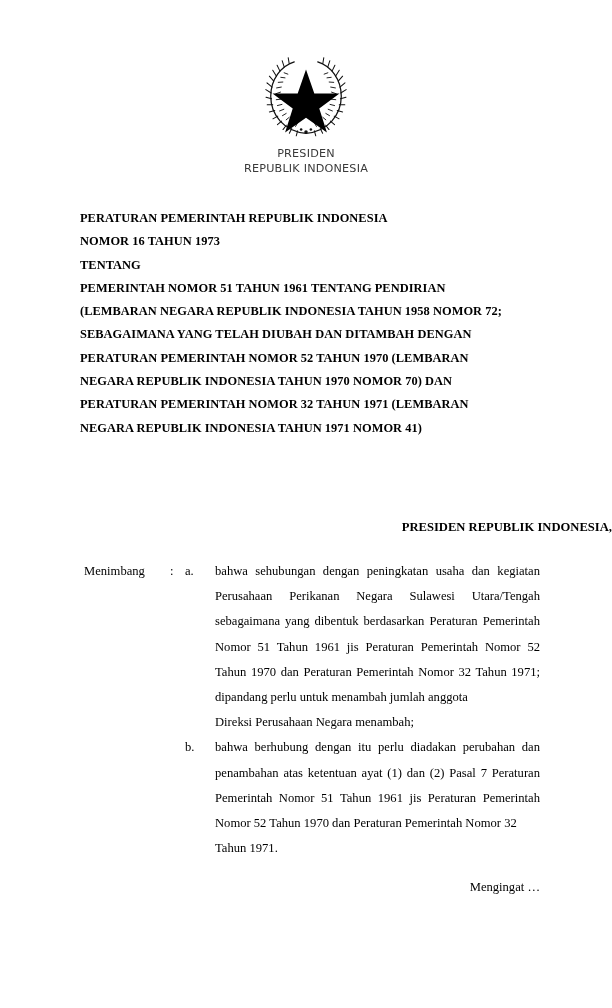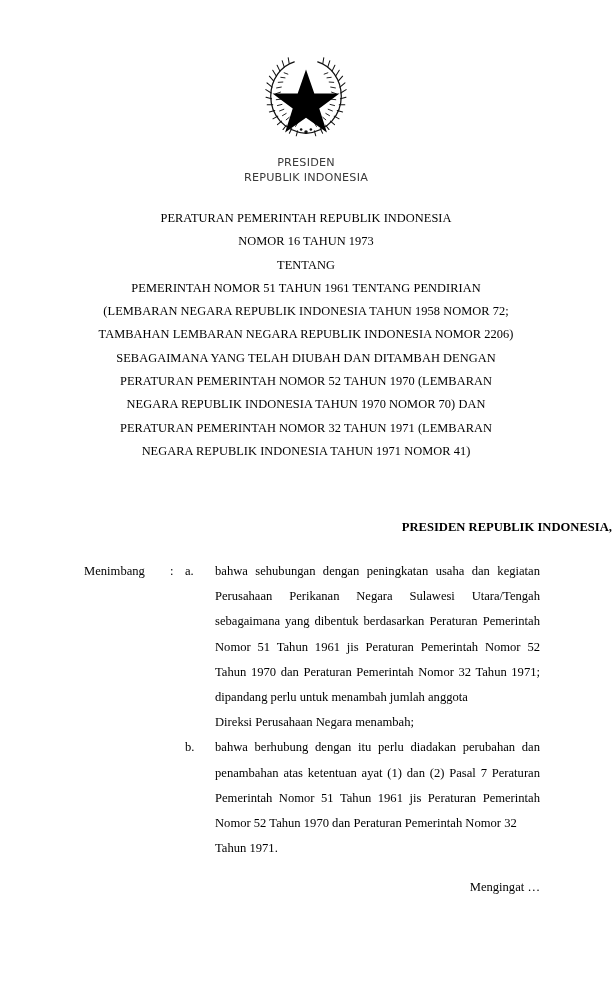--- a/index.html
+++ b/index.html
@@ -28,38 +28,37 @@
     width: 612px;
     text-align: center;
   }
   .emblem {
     width: 84px;
     height: 84px;
     display: block;
     margin: 0 auto;
   }
   .emblem-caption {
-    margin-top: 16px;
+    margin-top: 7px;
     font-family: "DejaVu Sans", "Liberation Sans", sans-serif;
     font-size: 11.2px;
     line-height: 14.5px;
     letter-spacing: 0.2px;
     color: #3a3a3a;
     font-weight: 400;
   }
   .emblem-caption div { white-space: nowrap; }
 
   
   .title-block {
     position: absolute;
     left: 80px;
     top: 207px;
     width: 452px;
-    text-align: center;
-    font-weight: normal;
+    font-weight: bold;
     font-size: 12.4px;
     line-height: 23.3px;
     letter-spacing: 0.05px;
   }
   .title-block .tline { white-space: nowrap; }
 
   
   .center-heading {
     position: absolute;
     left: 0;
@@ -209,21 +208,20 @@
       <div>REPUBLIK INDONESIA</div>
     </div>
   </div>
 
   <div class="title-block">
     <div class="tline">PERATURAN PEMERINTAH REPUBLIK INDONESIA</div>
     <div class="tline">NOMOR 16 TAHUN 1973</div>
     <div class="tline">TENTANG</div>
     <div class="tline">PEMERINTAH NOMOR 51 TAHUN 1961 TENTANG PENDIRIAN</div>
     <div class="tline">(LEMBARAN NEGARA REPUBLIK INDONESIA TAHUN 1958 NOMOR 72;</div>
-    <div class="tline">TAMBAHAN LEMBARAN NEGARA REPUBLIK INDONESIA NOMOR 2206)</div>
     <div class="tline">SEBAGAIMANA YANG TELAH DIUBAH DAN DITAMBAH DENGAN</div>
     <div class="tline">PERATURAN PEMERINTAH NOMOR 52 TAHUN 1970 (LEMBARAN</div>
     <div class="tline">NEGARA REPUBLIK INDONESIA TAHUN 1970 NOMOR 70) DAN</div>
     <div class="tline">PERATURAN PEMERINTAH NOMOR 32 TAHUN 1971 (LEMBARAN</div>
     <div class="tline">NEGARA REPUBLIK INDONESIA TAHUN 1971 NOMOR 41)</div>
   </div>
 
   <div class="center-heading">PRESIDEN REPUBLIK INDONESIA,</div>
 
   <div class="considerans">

